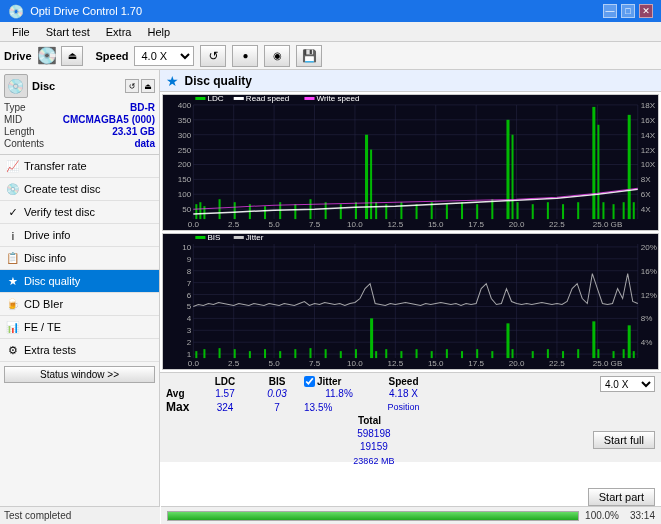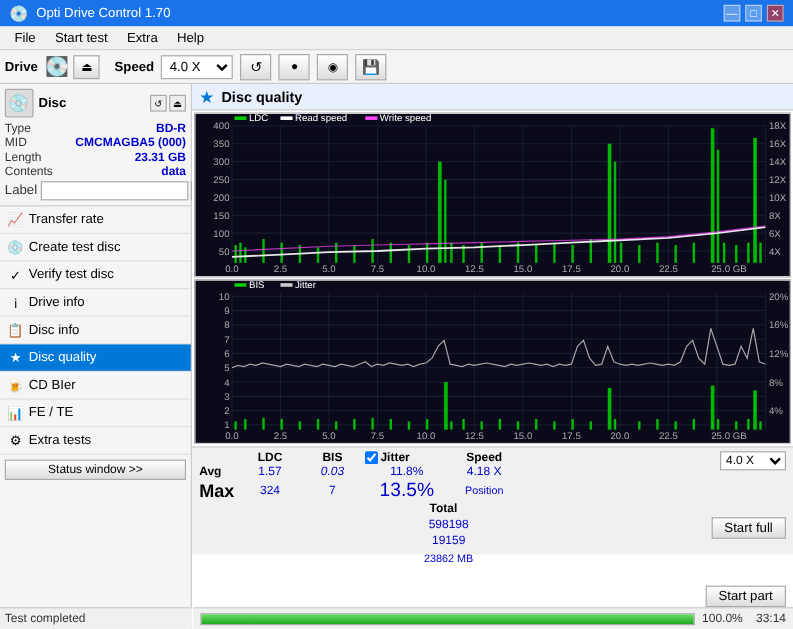--- a/index.html
+++ b/index.html
@@ -325,25 +325,20 @@
         <span class="disc-key">MID</span>
         <span class="disc-val">CMCMAGBA5 (000)</span>
       </div>
       <div class="disc-row">
         <span class="disc-key">Length</span>
         <span class="disc-val">23.31 GB</span>
       </div>
       <div class="disc-row">
         <span class="disc-key">Contents</span>
         <span class="disc-val">data</span>
-      </div>
-      <div class="label-row">
-        <span class="disc-key" style="min-width:28px;">Label</span>
-        <input class="label-input" type="text" value="" style="">
-        <div class="label-btn">⚙</div>
       </div>
     </div>
 
     <div id="nav-items">
       <div class="nav-item">
         <span class="nav-icon">📈</span>
         <span>Transfer rate</span>
       </div>
       <div class="nav-item">
         <span class="nav-icon">💿</span>
@@ -643,24 +638,24 @@
 
         <div style="display:flex; gap:2px; align-items:center;">
           <div style="min-width:32px; font-size:10px; font-weight:bold;">Avg</div>
           <div style="min-width:50px; text-align:center; font-size:10px; color:#0000cc;">1.57</div>
           <div style="min-width:50px; text-align:center; font-size:10px; color:#0000cc;font-style:italic;">0.03</div>
           <div style="min-width:70px; text-align:center; font-size:10px; color:#0000cc;">11.8%</div>
           <div style="min-width:55px; text-align:center; font-size:10px; color:#0000cc;">4.18 X</div>
         </div>
 
         <div style="display:flex; gap:2px; align-items:center;">
-          <div style="min-width:32px; font-size:15px; font-weight:bold;">Max</div>
+          <div style="min-width:32px; font-size:12px; font-weight:bold;">Max</div>
           <div style="min-width:50px; text-align:center; font-size:10px; color:#0000cc;">324</div>
           <div style="min-width:50px; text-align:center; font-size:10px; color:#0000cc;">7</div>
-          <div style="min-width:70px; text-align:center; font-size:16px; color:#0000cc;">13.5%</div>
+          <div style="min-width:70px; font-size:10px; color:#0000cc;">13.5%</div>
           <div style="min-width:55px; text-align:center; font-size:10px; color:#0000cc; font-size:9px;">Position</div>
         </div>
 
         <div style="display:flex; gap:2px; align-items:center;flex-direction:column;">
           <div style="min-width:32px; font-size:10px; font-weight:bold;">Total</div>
           <div style="min-width:50px; text-align:center; font-size:10px; color:#0000cc;">598198</div>
           <div style="min-width:50px; text-align:center; font-size:10px; color:#0000cc;">19159</div>
           <div style="min-width:70px;"></div>
           <div style="min-width:55px; text-align:center; font-size:9px; color:#0000cc;">23862 MB</div>
         </div>

